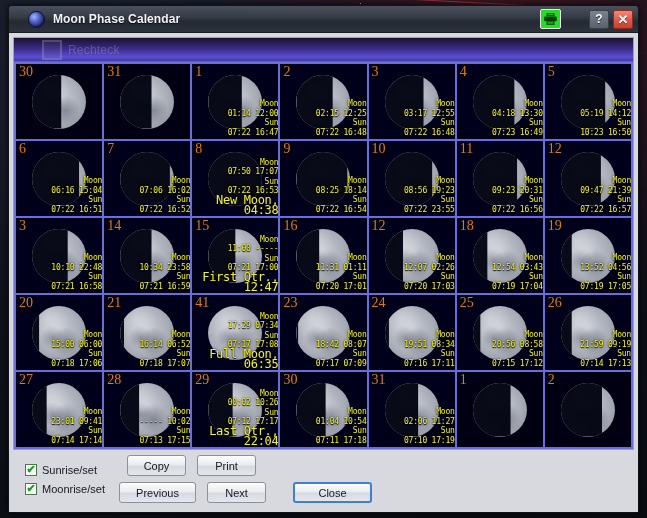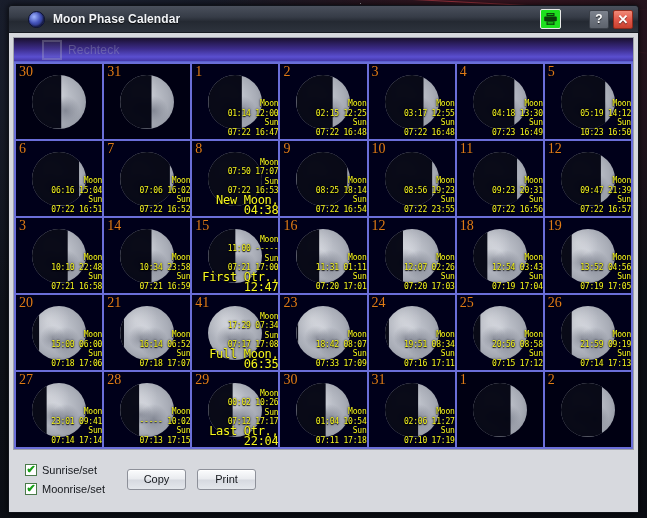--- a/index.html
+++ b/index.html
@@ -664,21 +664,21 @@
           <div class="cell">
             <div class="moon">
               <div class="disc"></div>
               <div class="shadow" style="background: rgba(3, 4, 18, 0.97); border-radius: 50%; clip-path: inset(0px 97% 0px 0px);"></div>
             </div>
             <div class="daynum">23</div>
             <div class="times">
               <span class="lbl">Moon</span>
               <span class="val">18:42  08:07</span>
               <span class="lbl">Sun</span>
-              <span class="val">07:33  17:09</span>
+              <span class="val">07:17  07:09</span>
             </div>
           </div>
           <div class="cell">
             <div class="moon">
               <div class="disc"></div>
               <div class="shadow" style="background: rgba(3, 4, 18, 0.97); border-radius: 50%; clip-path: inset(0px 92% 0px 0px);"></div>
             </div>
             <div class="daynum">24</div>
             <div class="times">
               <span class="lbl">Moon</span>
@@ -813,17 +813,22 @@
               <span class="tick">✔</span>
             </div>
             <span class="checklabel">Moonrise/set</span>
           </div>
         </div>
       <div id="btn-area">
         <div class="btnrow" id="btnrow1" style="padding-left: 8px;">
             <div class="btn">Copy</div>
             <div class="btn">Print</div>
           </div>
+        <div class="btnrow" id="btnrow2">
+            <div class="btn wide">Previous</div>
+            <div class="btn">Next</div>
+            <div class="btn default" style="margin-left: 16px;">Close</div>
+          </div>
       </div>
     </div>
 
   </div>
 </div>
 
 </body></html>

